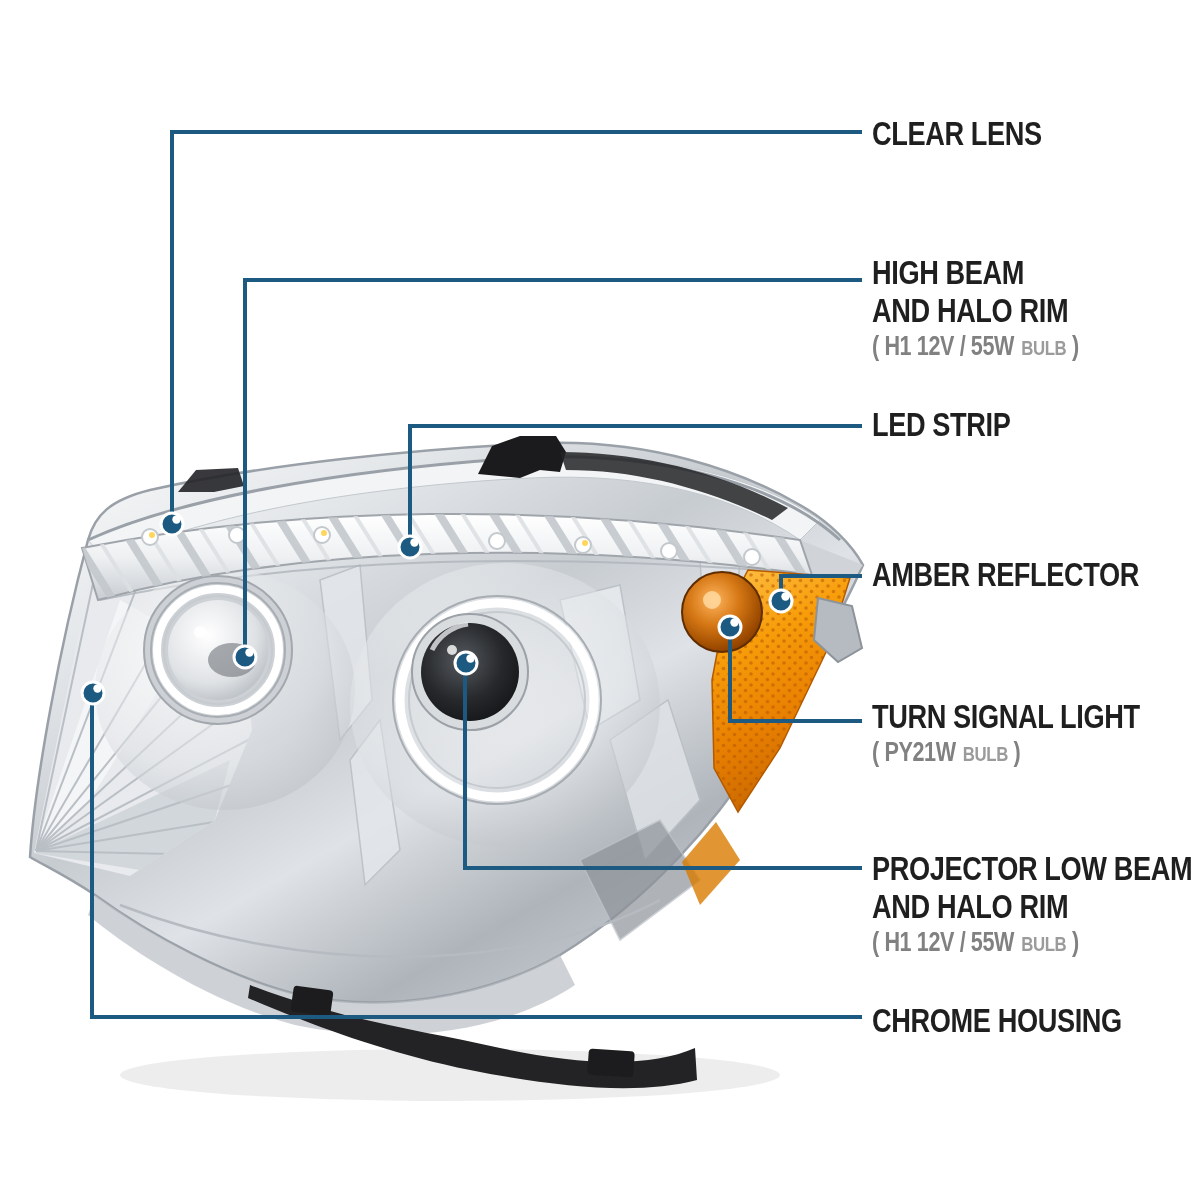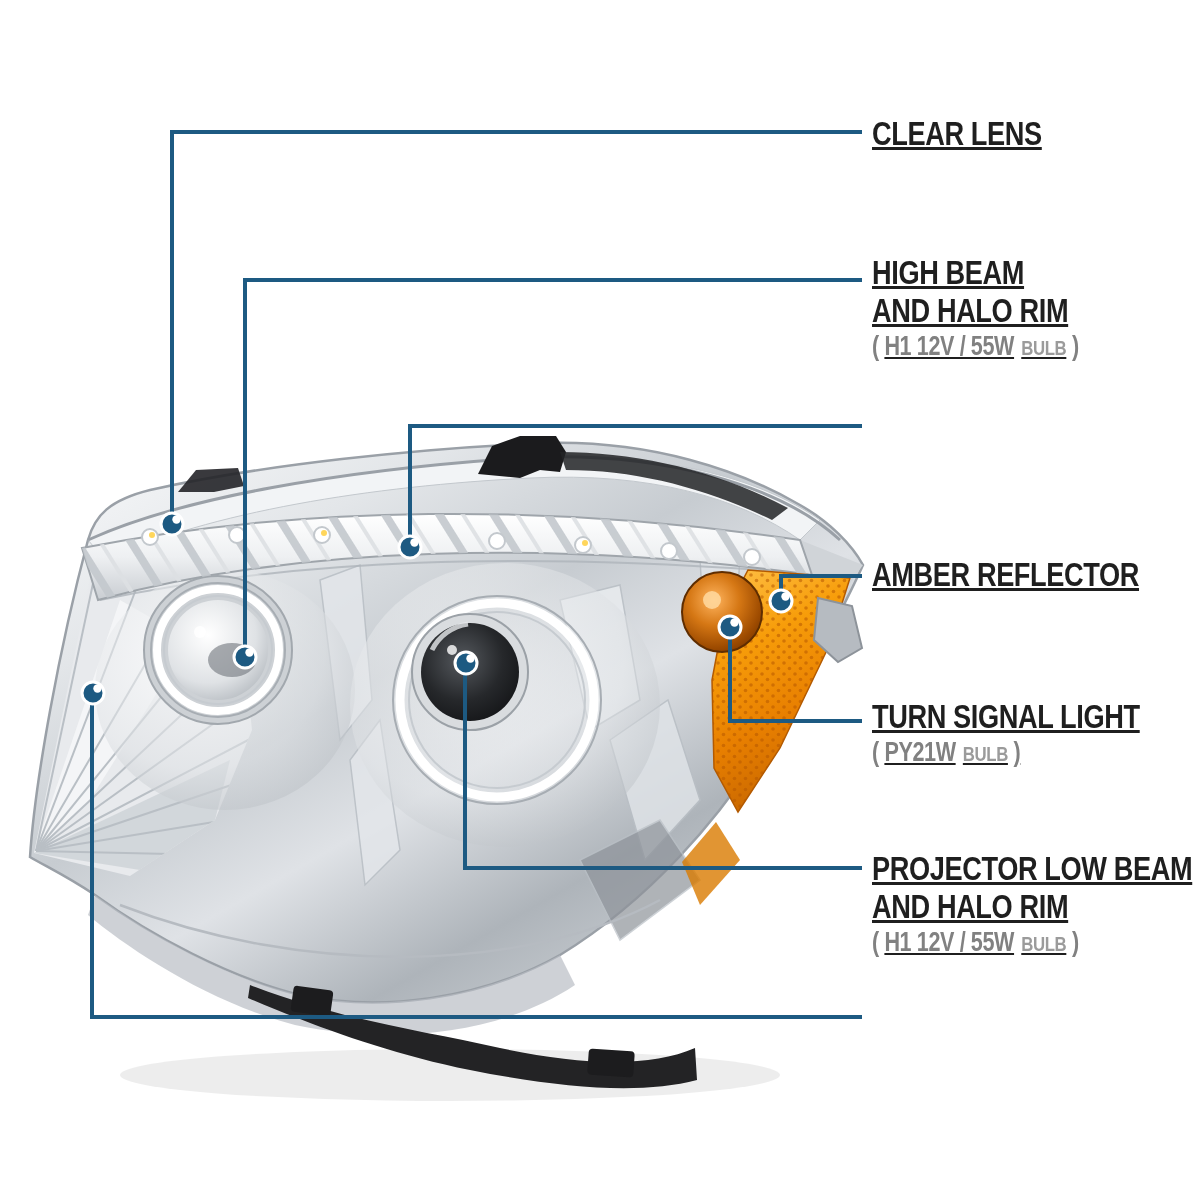--- a/index.html
+++ b/index.html
@@ -1,21 +1,21 @@
 <!DOCTYPE html>
 <html><head>
 <meta charset="utf-8">
 <style>
   html,body{margin:0;padding:0;background:#ffffff;}
   .canvas{
     position:relative;width:1200px;height:1200px;background:#ffffff;overflow:hidden;
     font-family:"Liberation Sans","DejaVu Sans",sans-serif;
   }
   .art{position:absolute;left:0;top:0;width:1200px;height:1200px;}
-  .label{position:absolute;left:872px;color:#1f1f1f;text-decoration:underline;}
+  .label{position:absolute;left:872px;color:#1f1f1f;}
   .lbl{transform:scaleX(0.8);transform-origin:left top;}
   .lbl-line{
     font-size:34px;line-height:38px;font-weight:bold;letter-spacing:-0.5px;white-space:nowrap;
   }
   .spec{
     font-size:27px;line-height:34px;font-weight:bold;color:#818181;
     letter-spacing:-0.5px;white-space:nowrap;
   }
   .spec-small{font-size:21px;color:#9b9b9b;margin-left:9px;font-weight:bold;}
   .spec-main{margin-left:7px;}
@@ -248,20 +248,25 @@
   <div class="label" style="top:253px">
     <div class="lbl">
       <div class="lbl-line">HIGH BEAM</div>
       <div class="lbl-line">AND HALO RIM</div>
       <div class="spec">
         <span>(</span><span class="spec-main">H1 12V / 55W</span><span class="spec-small">BULB</span><span class="spec-close">)</span>
       </div>
     </div>
   </div>
 
+  <div class="label" style="top:405px">
+    <div class="lbl">
+      <div class="lbl-line">LED STRIP</div>
+    </div>
+  </div>
 
   <div class="label" style="top:555px">
     <div class="lbl">
       <div class="lbl-line">AMBER REFLECTOR</div>
     </div>
   </div>
 
   <div class="label" style="top:697px">
     <div class="lbl">
       <div class="lbl-line">TURN SIGNAL LIGHT</div>
@@ -274,14 +279,19 @@
   <div class="label" style="top:849px">
     <div class="lbl">
       <div class="lbl-line">PROJECTOR LOW BEAM</div>
       <div class="lbl-line">AND HALO RIM</div>
       <div class="spec">
         <span>(</span><span class="spec-main">H1 12V / 55W</span><span class="spec-small">BULB</span><span class="spec-close">)</span>
       </div>
     </div>
   </div>
 
+  <div class="label" style="top:1001px">
+    <div class="lbl">
+      <div class="lbl-line">CHROME HOUSING</div>
+    </div>
+  </div>
 
 </div>
 
 </body></html>

